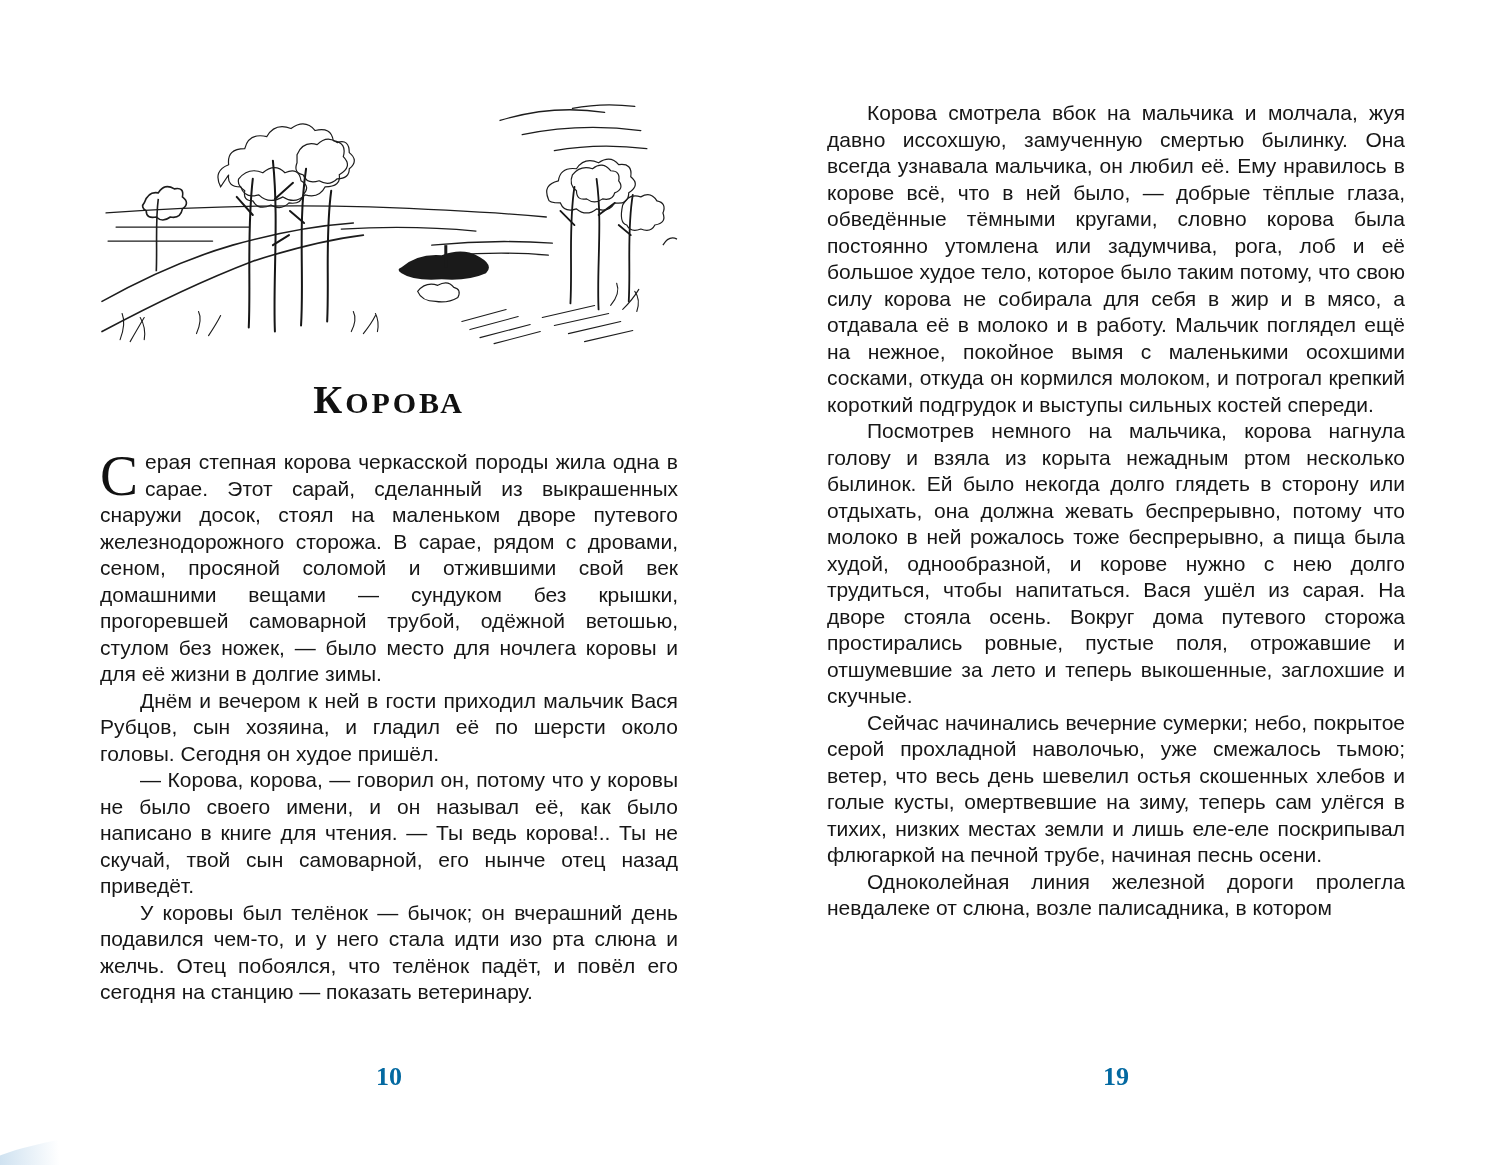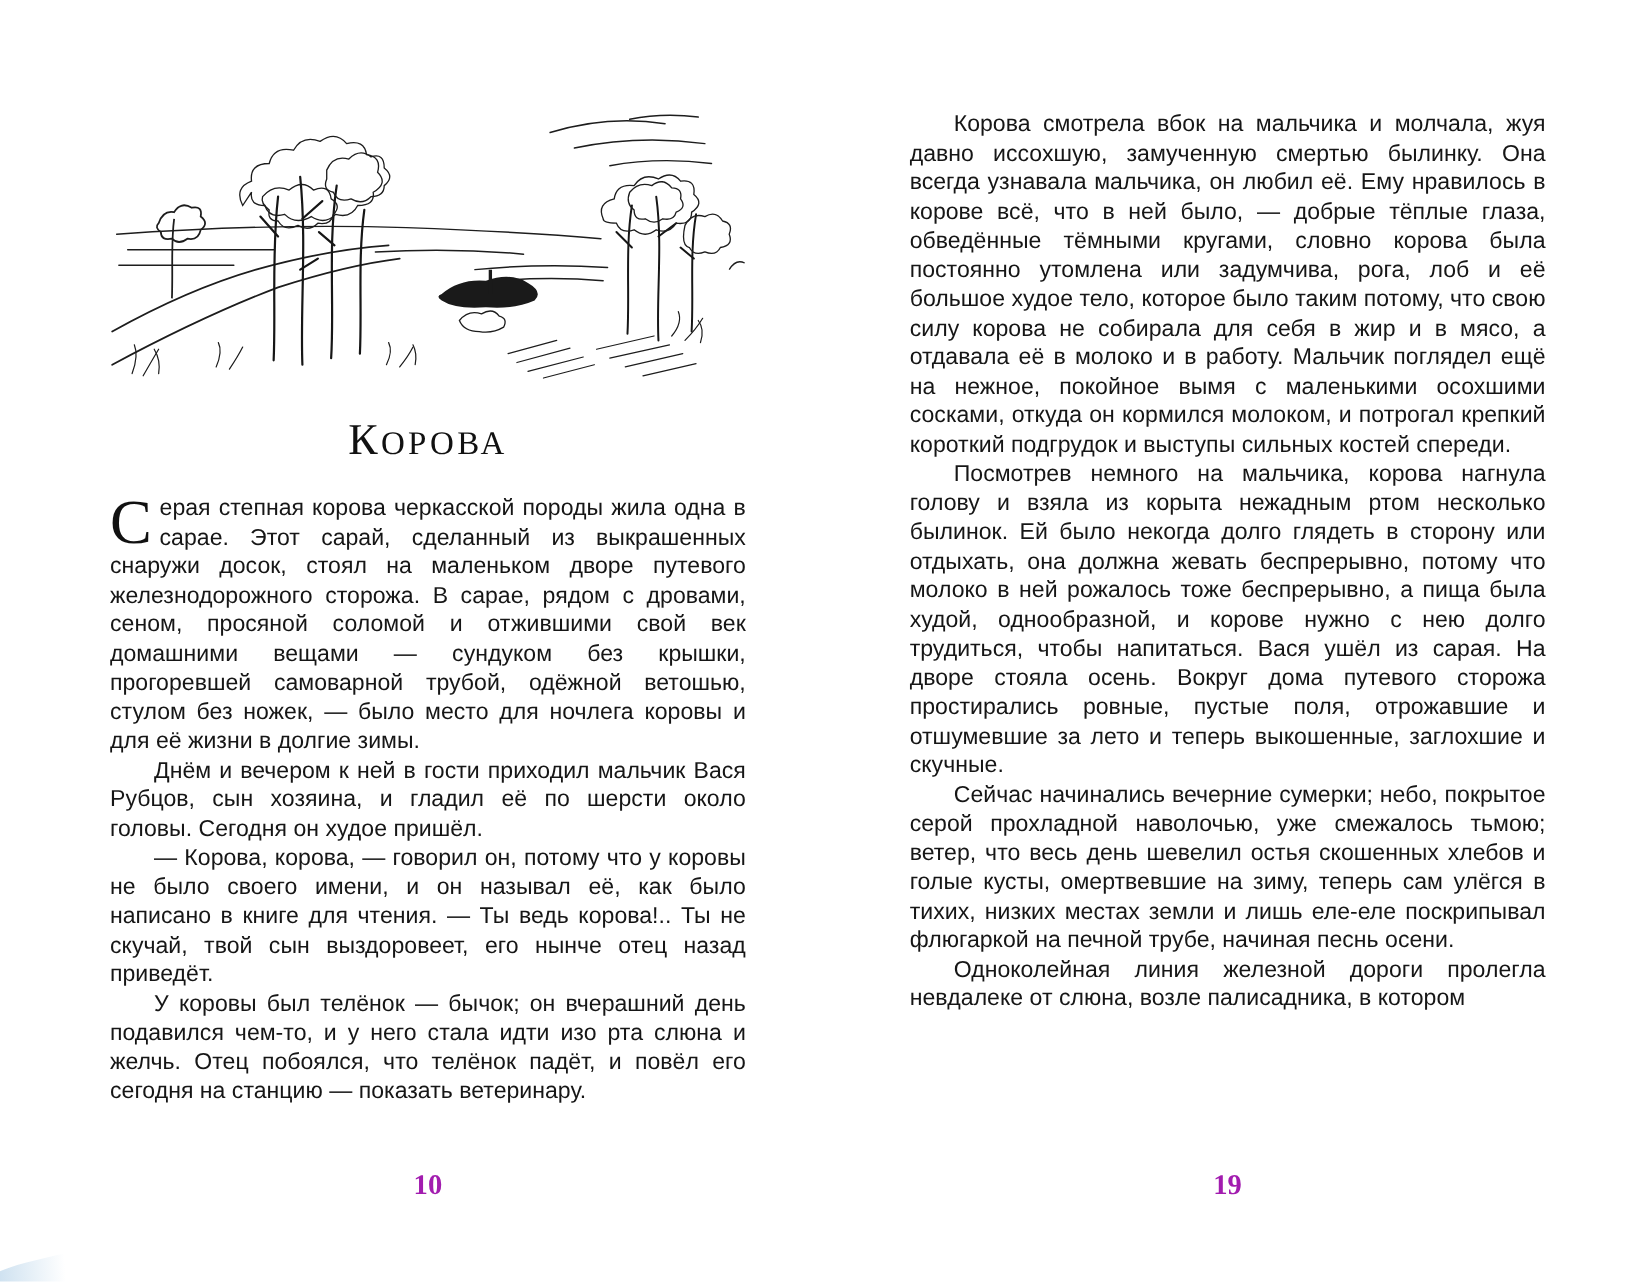--- a/index.html
+++ b/index.html
@@ -33,21 +33,21 @@
     padding: 0;
     width: 578px;
     height: 252px;
   }
   figure.illustration svg { display: block; }
 
   h1.chapter-title {
     margin: 30px 0 26px 0;
     text-align: center;
     font-family: "Liberation Serif", serif;
-    font-weight: 400;
+    font-weight: 700;
     font-size: 30px;
     letter-spacing: 3px;
     text-transform: uppercase;
     color: #111;
   }
   h1.chapter-title::first-letter {
     font-size: 40px;
   }
 
   p.body {
@@ -76,21 +76,21 @@
 
   .pagenum {
     position: absolute;
     left: 0;
     right: 0;
     top: 1062px;
     text-align: center;
     font-family: "Liberation Serif", serif;
     font-weight: 700;
     font-size: 26px;
-    color: #a21caf;
+    color: #0369a1;
   }
 
   .scan-artifact {
     position: absolute;
     left: -18px;
     bottom: -6px;
     width: 110px;
     height: 26px;
     background: linear-gradient(100deg, rgba(140,185,220,0.55), rgba(170,205,235,0.0) 70%);
     transform: rotate(-14deg);
@@ -179,21 +179,21 @@
           <path d="M534 216 q4 -12 -2 -20"></path>
         </g>
       </svg>
     </figure>
 
     <h1 class="chapter-title">Корова</h1>
 
     <div class="text-block">
       <p class="body first"><span class="dropcap">С</span><span>ерая степная корова черкасской породы жила одна в сарае. Этот сарай, сделанный из выкрашенных снаружи досок, стоял на маленьком дворе путевого железнодорожного сторожа. В сарае, рядом с дровами, сеном, просяной соломой и отжившими свой век домашними вещами — сундуком без крышки, прогоревшей самоварной трубой, одёжной ветошью, стулом без ножек, — было место для ночлега коровы и для её жизни в долгие зимы.</span></p>
       <p class="body indent">Днём и вечером к ней в гости приходил мальчик Вася Рубцов, сын хозяина, и гладил её по шерсти около головы. Сегодня он худое пришёл.</p>
-      <p class="body indent">— Корова, корова, — говорил он, потому что у коровы не было своего имени, и он называл её, как было написано в книге для чтения. — Ты ведь корова!.. Ты не скучай, твой сын выздоровеет, его нынче отец назад приведёт.</p>
+      <p class="body indent">— Корова, корова, — говорил он, потому что у коровы не было своего имени, и он называл её, как было написано в книге для чтения. — Ты ведь корова!.. Ты не скучай, твой сын самоварной, его нынче отец назад приведёт.</p>
       <p class="body indent">У коровы был телёнок — бычок; он вчерашний день подавился чем-то, и у него стала идти изо рта слюна и желчь. Отец побоялся, что телёнок падёт, и повёл его сегодня на станцию — показать ветеринару.</p>
     </div>
 
     <div class="pagenum">10</div>
   </section>
 
   <section class="page page-right">
     <div class="text-block">
       <p class="body indent">Корова смотрела вбок на мальчика и молчала, жуя давно иссохшую, замученную смертью былинку. Она всегда узнавала мальчика, он любил её. Ему нравилось в корове всё, что в ней было, — добрые тёплые глаза, обведённые тёмными кругами, словно корова была постоянно утомлена или задумчива, рога, лоб и её большое худое тело, которое было таким потому, что свою силу корова не собирала для себя в жир и в мясо, а отдавала её в молоко и в работу. Мальчик поглядел ещё на нежное, покойное вымя с маленькими осохшими сосками, откуда он кормился молоком, и потрогал крепкий короткий подгрудок и выступы сильных костей спереди.</p>
       <p class="body indent">Посмотрев немного на мальчика, корова нагнула голову и взяла из корыта нежадным ртом несколько былинок. Ей было некогда долго глядеть в сторону или отдыхать, она должна жевать беспрерывно, потому что молоко в ней рожалось тоже беспрерывно, а пища была худой, однообразной, и корове нужно с нею долго трудиться, чтобы напитаться. Вася ушёл из сарая. На дворе стояла осень. Вокруг дома путевого сторожа простирались ровные, пустые поля, отрожавшие и отшумевшие за лето и теперь выкошенные, заглохшие и скучные.</p>

